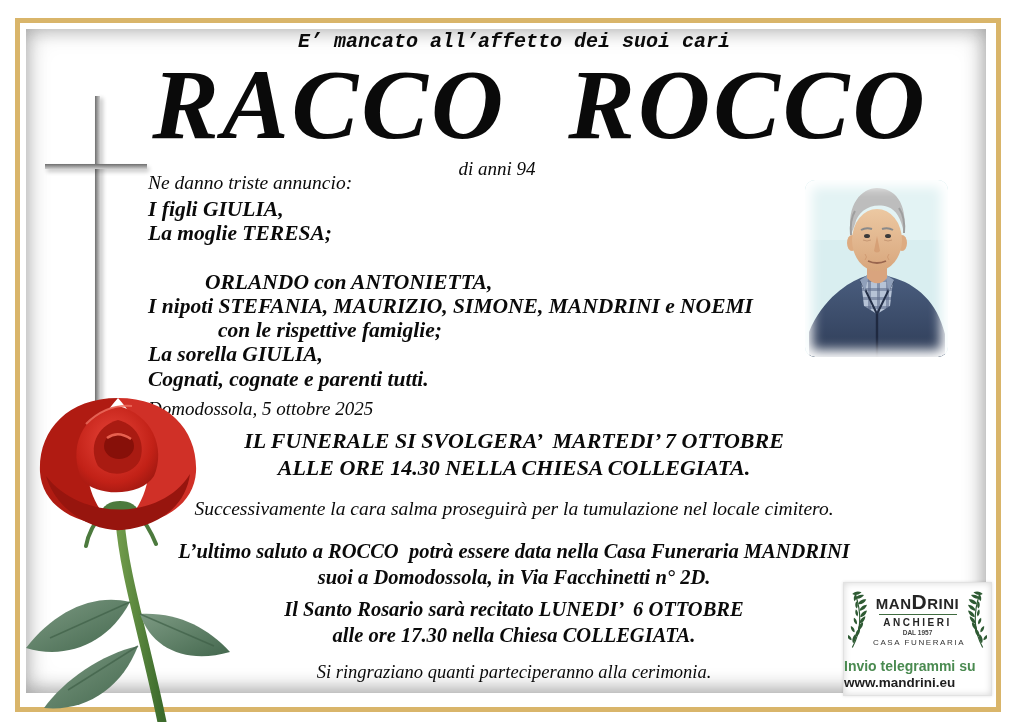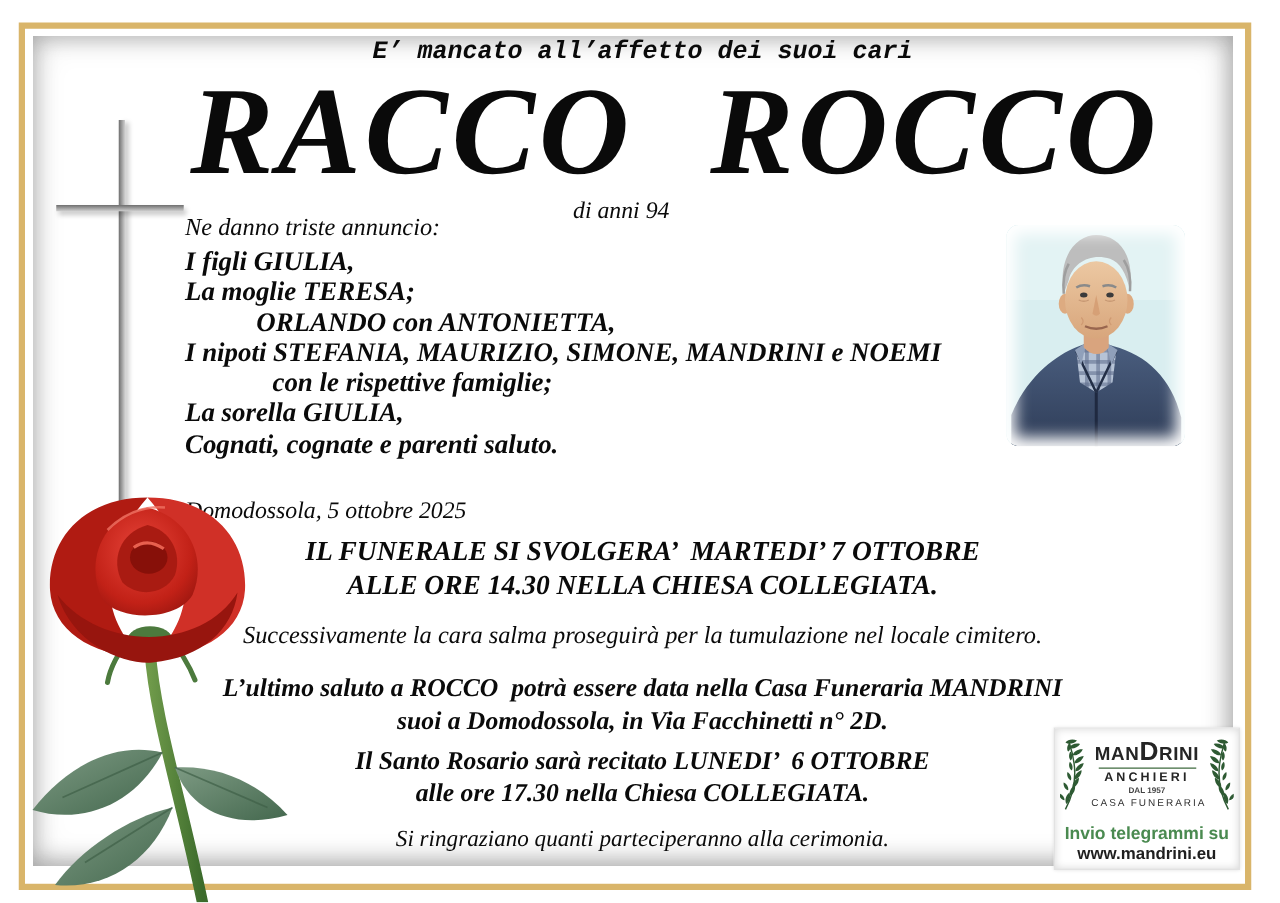--- a/index.html
+++ b/index.html
@@ -15,21 +15,21 @@
   .bi{font-style:italic;font-weight:bold;}
   .it{font-style:italic;font-weight:normal;}
   .abs{position:absolute;z-index:5;}
   .ctr{left:14px;width:1000px;text-align:center;white-space:pre;}
   .top-line{top:30px;font-size:20px;font-family:Liberation Mono, monospace;}
   .title{top:52px;left:60px;width:960px;text-align:center;font-size:100px;line-height:1.05;
          letter-spacing:3px;word-spacing:34px;white-space:pre;}
   .age{top:158px;left:0;width:994px;text-align:center;font-size:19px;}
   .intro{top:172px;left:148px;font-size:19.5px;}
   .family{top:197px;left:148px;font-size:21.5px;line-height:24.3px;}
-  .family .ind1{padding-left:57px;}
+  .family .ind1{padding-left:57px;margin-top:24px;}
   .family .ind2{padding-left:70px;}
   .dateline{top:398px;left:148px;font-size:19px;}
   .fun1{top:428px;font-size:22px;}
   .fun2{top:455px;font-size:22px;}
   .salma{top:498px;font-size:19.5px;}
   .sal1{top:540px;font-size:20.5px;}
   .sal2{top:566px;font-size:20.5px;}
   .ros1{top:598px;font-size:20.5px;}
   .ros2{top:624px;font-size:20.5px;}
   .thanks{top:662px;font-size:18.5px;}
@@ -42,21 +42,21 @@
   .photo{position:absolute;left:805px;top:180px;width:143px;height:177px;border-radius:10px;
          overflow:hidden;z-index:4;}
   .photo-fade{position:absolute;inset:0;border-radius:10px;z-index:5;pointer-events:none;
               box-shadow:inset 0 0 12px 7px #ffffff;}
   .photo svg{display:block;}
   
   .rose{position:absolute;left:10px;top:390px;width:228px;height:332px;z-index:6;}
   
   .logo-card{position:absolute;left:843px;top:582px;width:147px;height:112px;background:#fff;z-index:5;
              border:1px solid #e2e2e2;box-shadow:inset 0 0 7px rgba(0,0,0,.16), 0 0 3px rgba(0,0,0,.12);
-             display:flex;flex-direction:column;align-items:center;justify-content:flex-start;
+             display:flex;flex-direction:column;align-items:flex-start;justify-content:flex-start;
              font-family:"Liberation Sans",sans-serif;}
   .wreath-row{position:relative;width:100%;height:72px;}
   .laurel{position:absolute;top:4px;width:26px;height:66px;}
   .laurel.left{left:4px;}
   .laurel.right{right:4px;}
   .logo-text{position:absolute;left:26px;top:8px;width:95px;text-align:center;color:#252525;}
   .brand{font-weight:bold;letter-spacing:.5px;line-height:1;white-space:nowrap;}
   .brand .sm{font-size:15px;}
   .brand .bigd{font-size:21px;}
   .brand-rule{width:78px;height:1px;background:#3f6b3f;margin:2px auto 2px;}
@@ -83,21 +83,21 @@
   <div class="abs it age">di anni 94</div>
   <div class="abs it intro">Ne danno triste annuncio:</div>
 
   <div class="abs bi family">
     <div>I figli GIULIA,</div>
     <div>La moglie TERESA;</div>
     <div class="ind1">ORLANDO con ANTONIETTA,</div>
     <div>I nipoti STEFANIA, MAURIZIO, SIMONE, MANDRINI e NOEMI</div>
     <div class="ind2">con le rispettive famiglie;</div>
     <div>La sorella GIULIA,</div>
-    <div>Cognati, cognate e parenti saluto.</div>
+    <div>Cognati, cognate e parenti tutti.</div>
   </div>
 
   <div class="abs it dateline">Domodossola, 5 ottobre 2025</div>
 
   <div class="abs ctr bi fun1">IL FUNERALE SI SVOLGERA’  MARTEDI’ 7 OTTOBRE</div>
   <div class="abs ctr bi fun2">ALLE ORE 14.30 NELLA CHIESA COLLEGIATA.</div>
   <div class="abs ctr it salma">Successivamente la cara salma proseguirà per la tumulazione nel locale cimitero.</div>
   <div class="abs ctr bi sal1">L’ultimo saluto a ROCCO  potrà essere data nella Casa Funeraria MANDRINI</div>
   <div class="abs ctr bi sal2">suoi a Domodossola, in Via Facchinetti n° 2D.</div>
   <div class="abs ctr bi ros1">Il Santo Rosario sarà recitato LUNEDI’  6 OTTOBRE</div>

